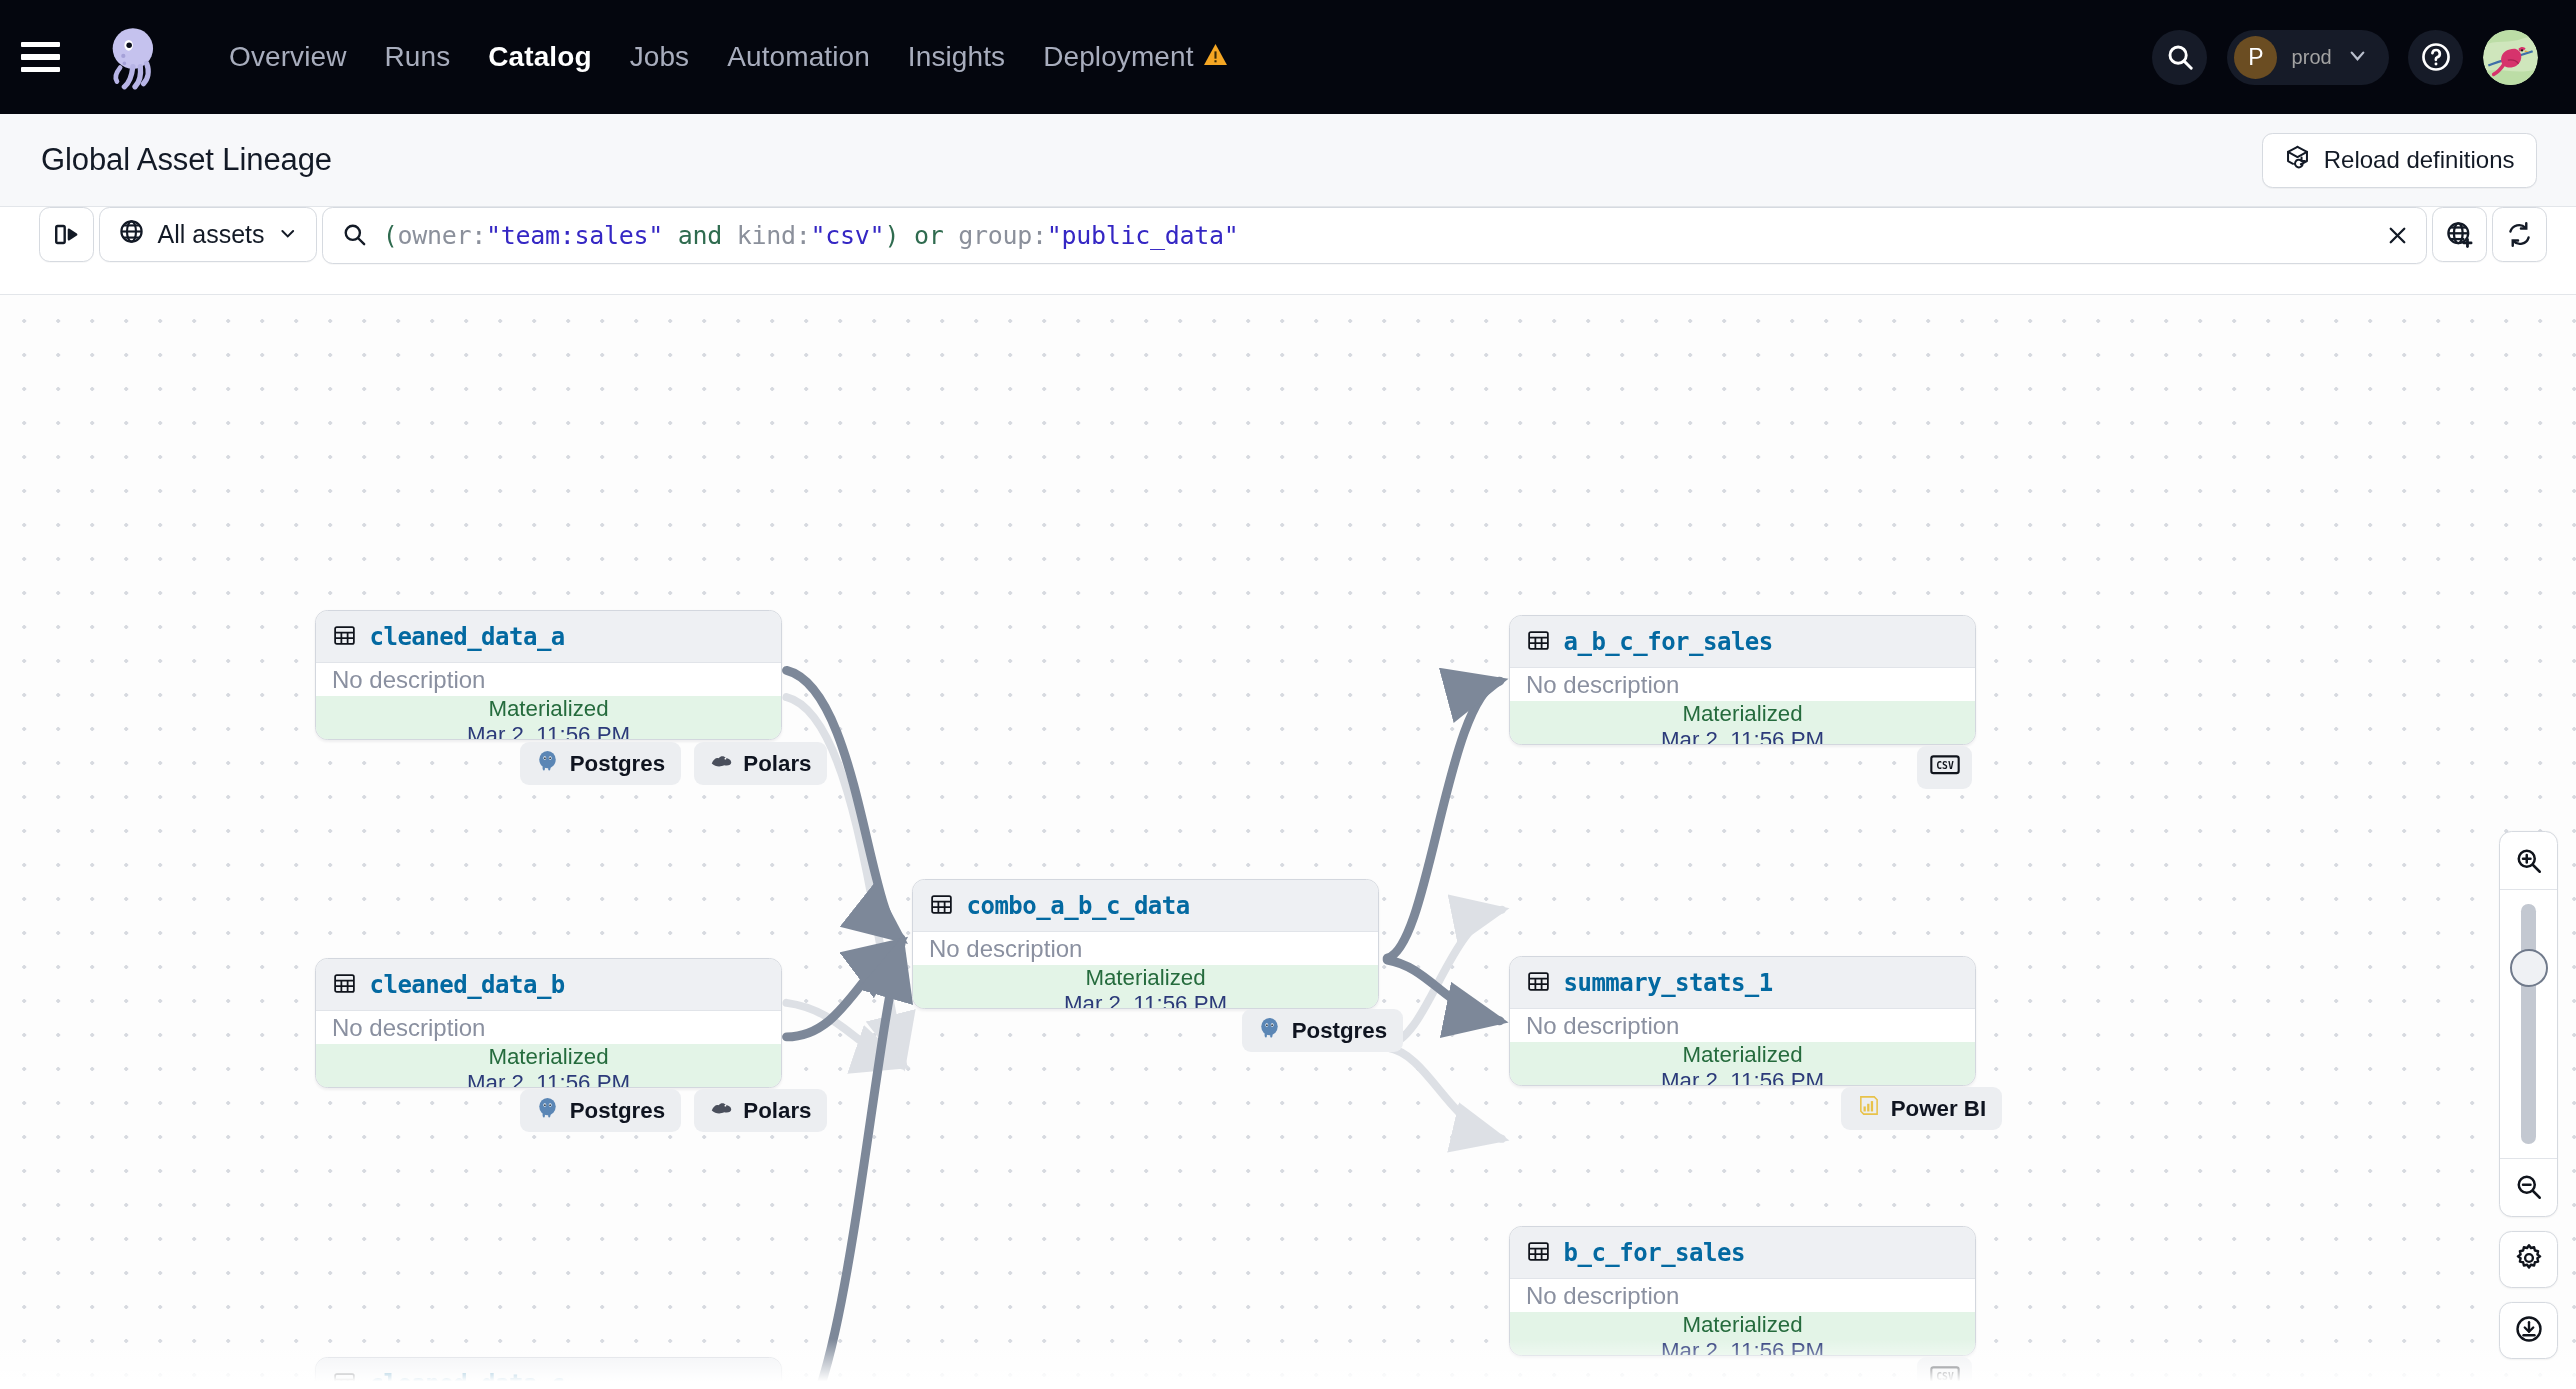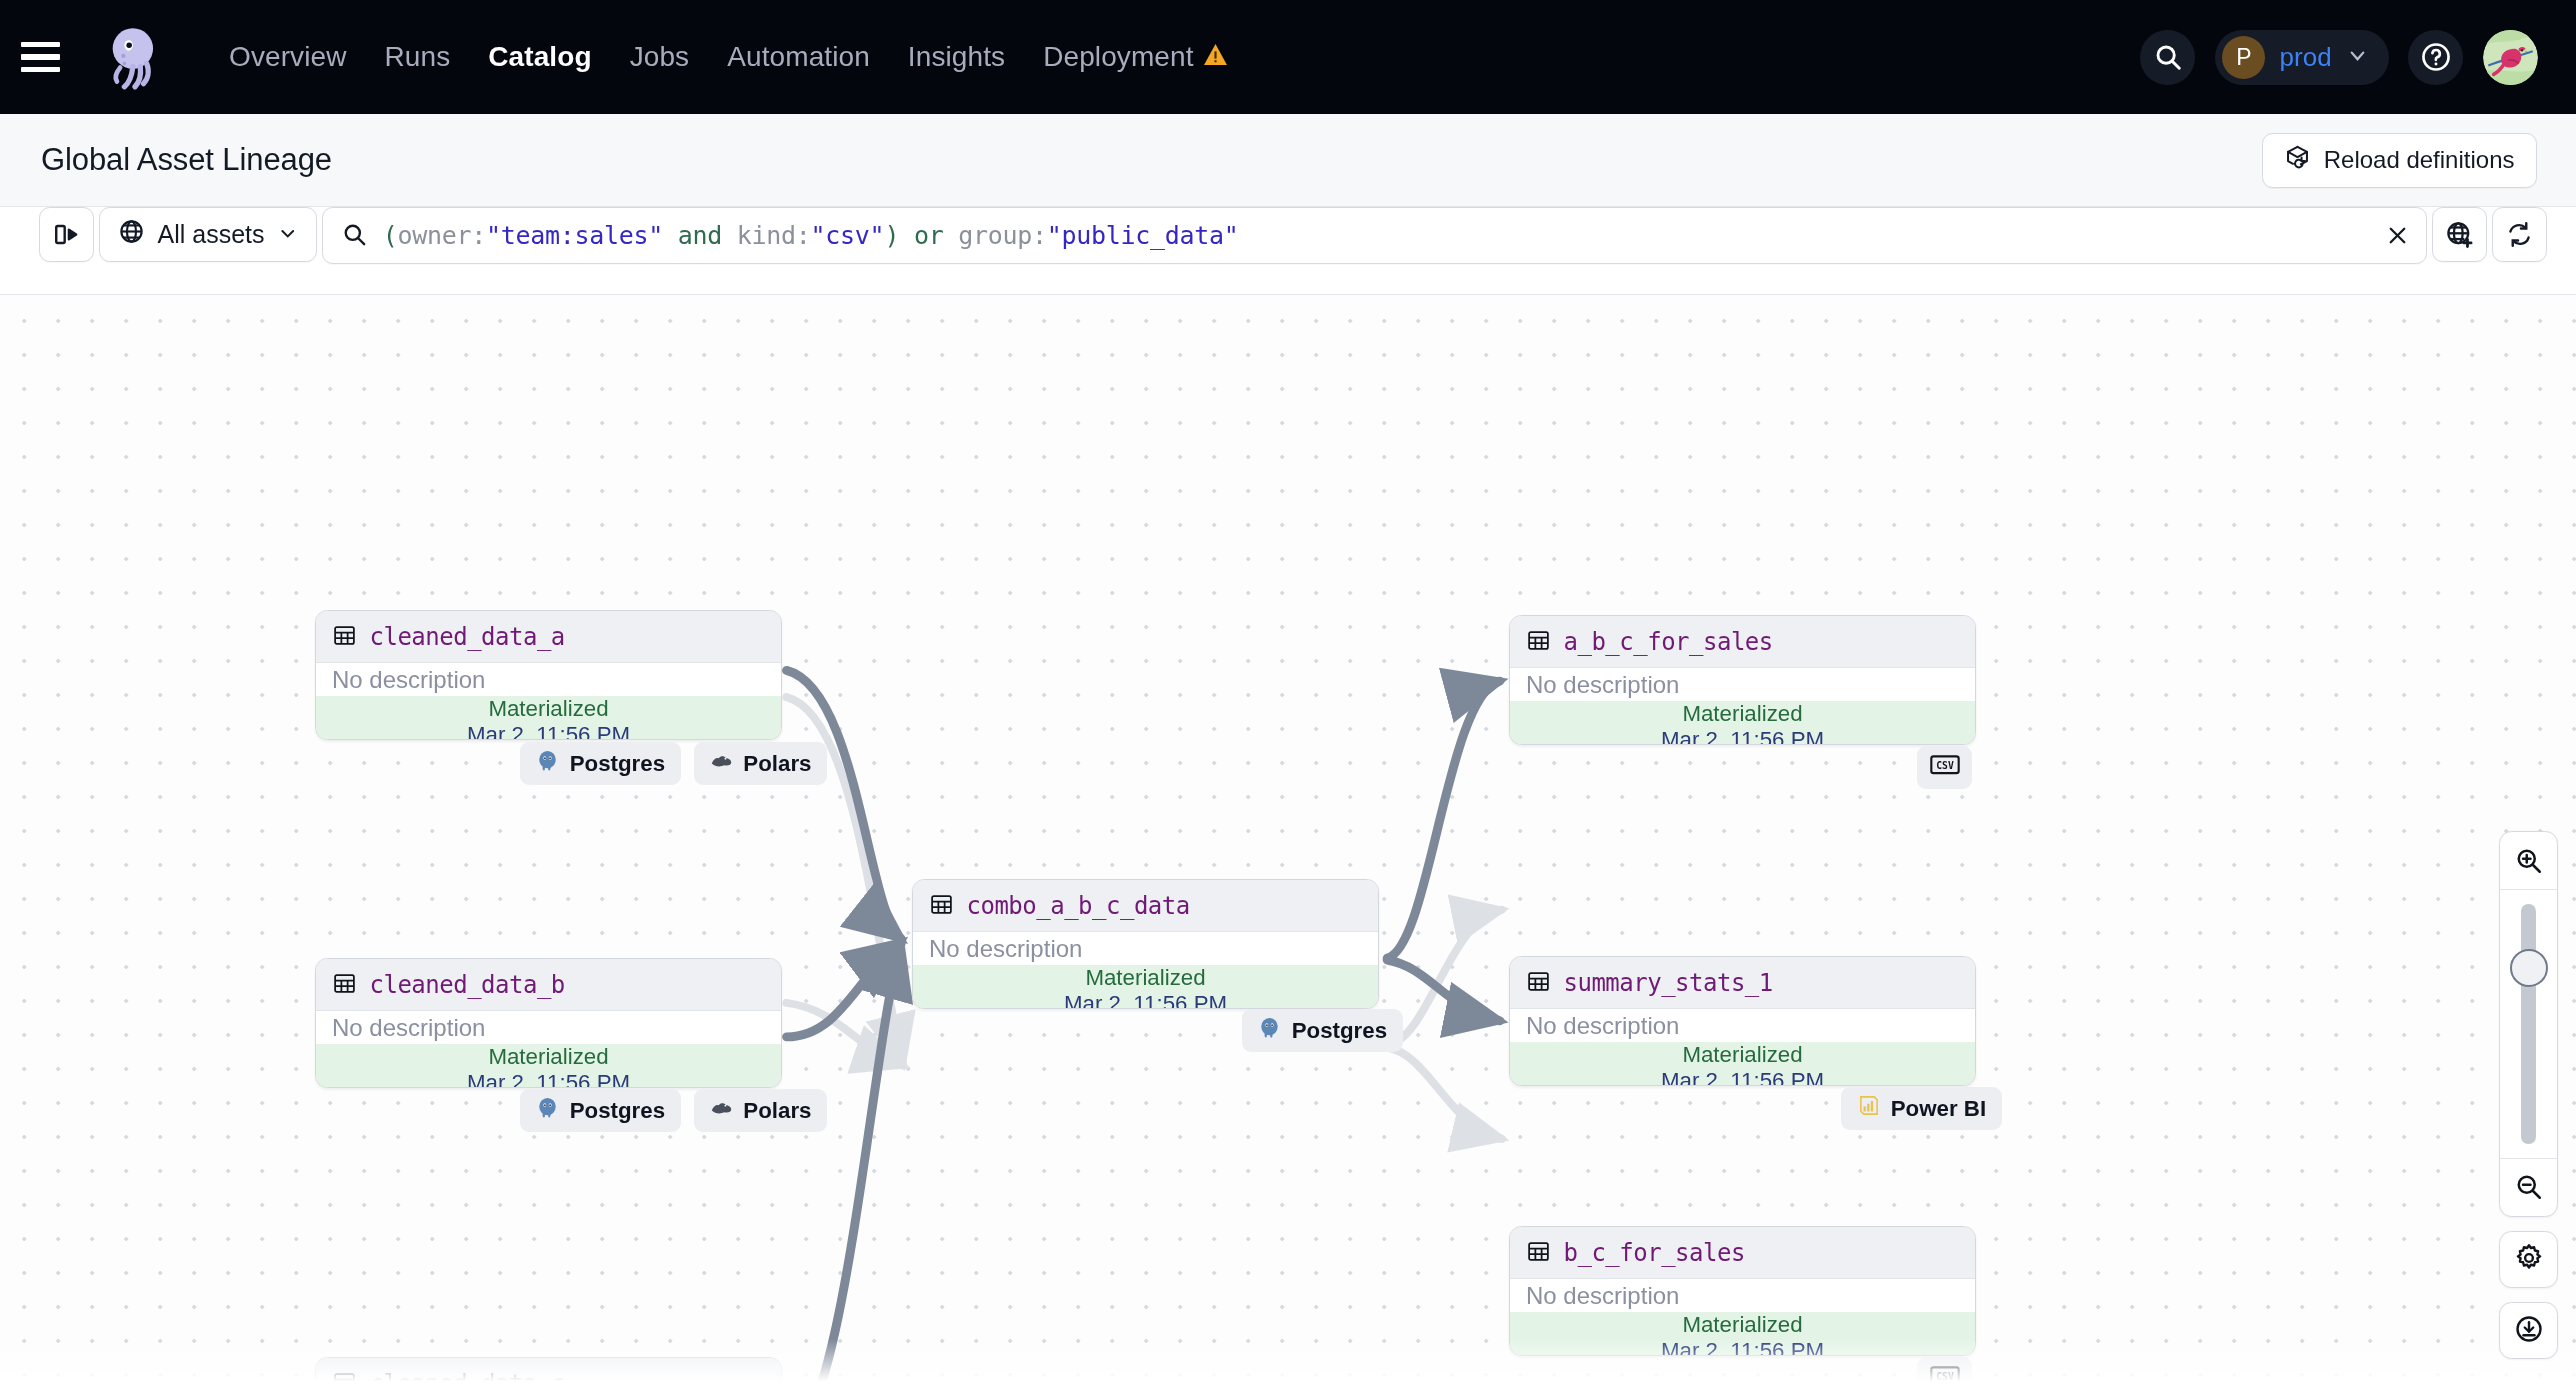--- a/index.html
+++ b/index.html
@@ -36,21 +36,21 @@
     cursor: pointer;
   }
   .prod-pill {
     height: 55px; border-radius: 28px; background: #161b28;
     display: flex; align-items: center; gap: 14.3px; padding: 0 19.7px 0 7.2px; cursor: pointer;
   }
   .prod-avatar {
     width: 43px; height: 43px; border-radius: 50%; background: #6b4d22;
     color: #fff; font-size: 23px; display: flex; align-items: center; justify-content: center; font-weight: 400;
   }
-  .prod-label { color: #3b82f6; font-size: 26px; }
+  .prod-label { color: #a3a3a3; font-size: 20px; }
   .user-avatar { width: 55px; height: 55px; border-radius: 50%; overflow: hidden; cursor: pointer; }
 
   
   .pagehdr {
     height: 93px; background: #f7f8fa; border-bottom: 0.9px solid #e3e6ea;
     display: flex; align-items: center; padding: 0 39px 0 41px;
   }
   .pagetitle { font-size: 31px; color: #131a26; letter-spacing: -0.1px; }
   .reload-btn {
     margin-left: auto; height: 55px; border: 0.9px solid #d6dae0; border-radius: 10.7px;
@@ -123,21 +123,21 @@
     border: 0.9px solid #d3d7de; border-radius: 12.5px; background: #ffffff;
     box-shadow: 0 1.8px 2.7px rgba(16,24,40,.06);
     overflow: hidden; cursor: pointer;
   }
   .node-hdr {
     background: #eef0f3; border-bottom: 0.9px solid #e1e4e9;
     height: 52px; display: flex; align-items: center; gap: 12.5px; padding: 0 16px;
   }
   .node-name {
     font-family: "DejaVu Sans Mono", "Liberation Mono", monospace;
-    font-size: 24px; color: #701a75; font-weight: 400; letter-spacing: -0.5px;
+    font-size: 24px; color: #0369a1; font-weight: 700; letter-spacing: -0.5px;
   }
   .node-desc {
     height: 33px; display: flex; align-items: center; padding: 0 16px;
     font-size: 24px; color: #8a90a0; background: #fff;
   }
   .node-status {
     height: 43px; display: flex; align-items: center; justify-content: space-between;
     padding: 0 16px; background: #e3f4e7; flex-direction: column;
   }
   .st-left { font-size: 22.3px; color: #256b3d; }

